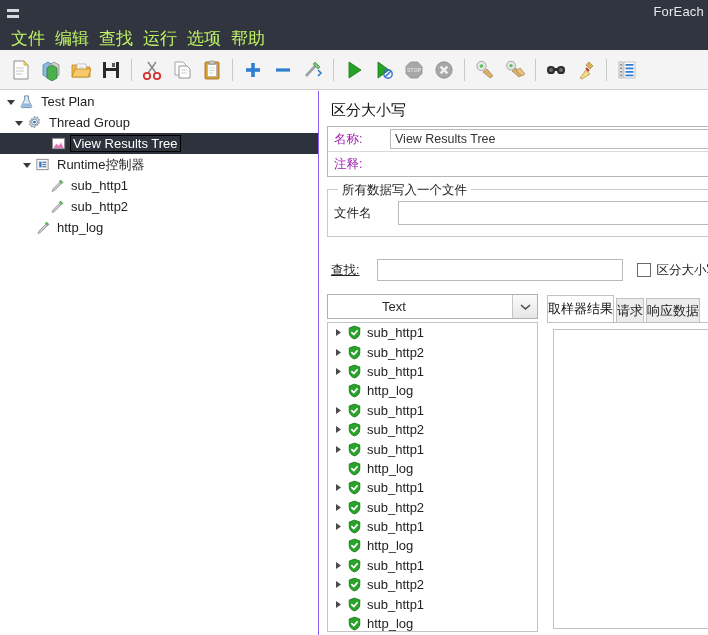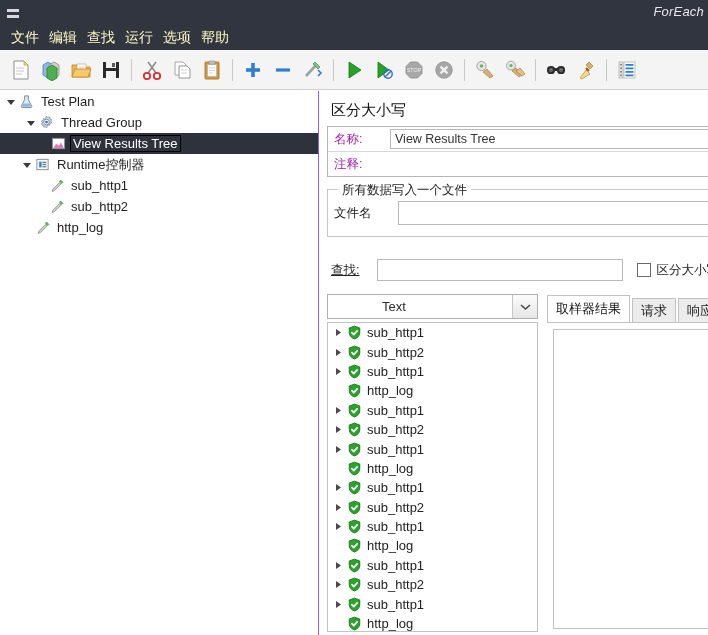--- a/index.html
+++ b/index.html
@@ -24,21 +24,20 @@
   }
 
   
   .titlebar {
     position: absolute;
     left: 0; top: 0;
     width: 708px; height: 26px;
     background: #31353f;
     display: flex;
     align-items: center;
-    font-style: italic;
   }
   .hamburger {
     width: 26px; height: 26px;
     display: flex; flex-direction: column;
     align-items: center; justify-content: center;
     gap: 3px;
   }
   .hamburger i {
     display: block;
     width: 12px; height: 3px;
@@ -59,22 +58,22 @@
     position: absolute;
     left: 0; top: 26px;
     width: 708px; height: 24px;
     background: #31353f;
     display: flex;
     align-items: center;
     padding-left: 6px;
     box-sizing: border-box;
   }
   .menu-item {
-    color: #fef9c3;
-    font-size: 14px;
+    color: #bef264;
+    font-size: 17px;
     padding: 2px 5px;
     white-space: nowrap;
     cursor: default;
     text-align: right;
   }
 
   
   .toolbar {
     position: absolute;
     left: 0; top: 50px;
@@ -333,21 +332,21 @@
     width: 480px;
     height: 341px;
   }
   .tabstrip {
     display: flex;
     align-items: flex-end;
     height: 28px;
   }
   .tab {
     height: 24px;
-    padding: 0 8px;
+    padding: 0 0;
     display: flex;
     align-items: center;
     font-size: 13px;
     color: #222;
     background: #ececec;
     border: 1px solid #c2c2c2;
     border-bottom: none;
     margin-right: 2px;
     white-space: nowrap;
     cursor: default;
@@ -595,21 +594,21 @@
       </span>
       <span class="tree-icon">
         <svg width="15" height="15" viewBox="0 0 16 16">
           <path d="M6 2h4v4l3.5 7a1 1 0 0 1-.9 1.5H3.4a1 1 0 0 1-.9-1.5L6 6z" fill="#dfe9f3" stroke="#6b86a3" stroke-width="1"></path>
           <path d="M5 10h6l2.2 3.5H2.8z" fill="#8fb9e0"></path>
         </svg>
       </span>
       <span class="tree-label">Test Plan</span>
     </div>
 
-    <div class="tree-row" style="padding-left:24px">
+    <div class="tree-row" style="padding-left:12px">
       <span class="twisty">
         <svg width="10" height="10" viewBox="0 0 10 10">
             <path d="M1 3h8L5 8z" fill="#3a3a3a"></path>
           </svg>
       </span>
       <span class="tree-icon">
         <svg width="15" height="15" viewBox="0 0 16 16">
           <path d="M8 1.2l1.3 1.5 1.9-.6.4 2 1.9.7-1 1.8 1 1.8-1.9.7-.4 2-1.9-.6L8 13.8 6.7 12.3l-1.9.6-.4-2-1.9-.7 1-1.8-1-1.8 1.9-.7.4-2 1.9.6z" fill="#cfd6de" stroke="#7b8794" stroke-width=".8"></path>
           <circle cx="8" cy="7.5" r="3" fill="#ffffff" stroke="#6b86a3" stroke-width=".9"></circle>
           <circle cx="8" cy="7.5" r="1.5" fill="#2f6fd1"></circle>

